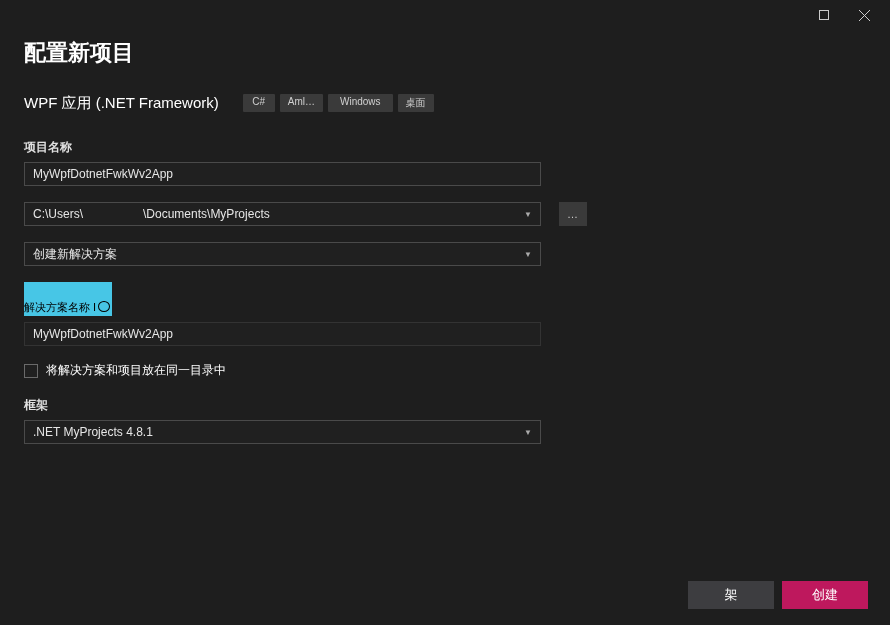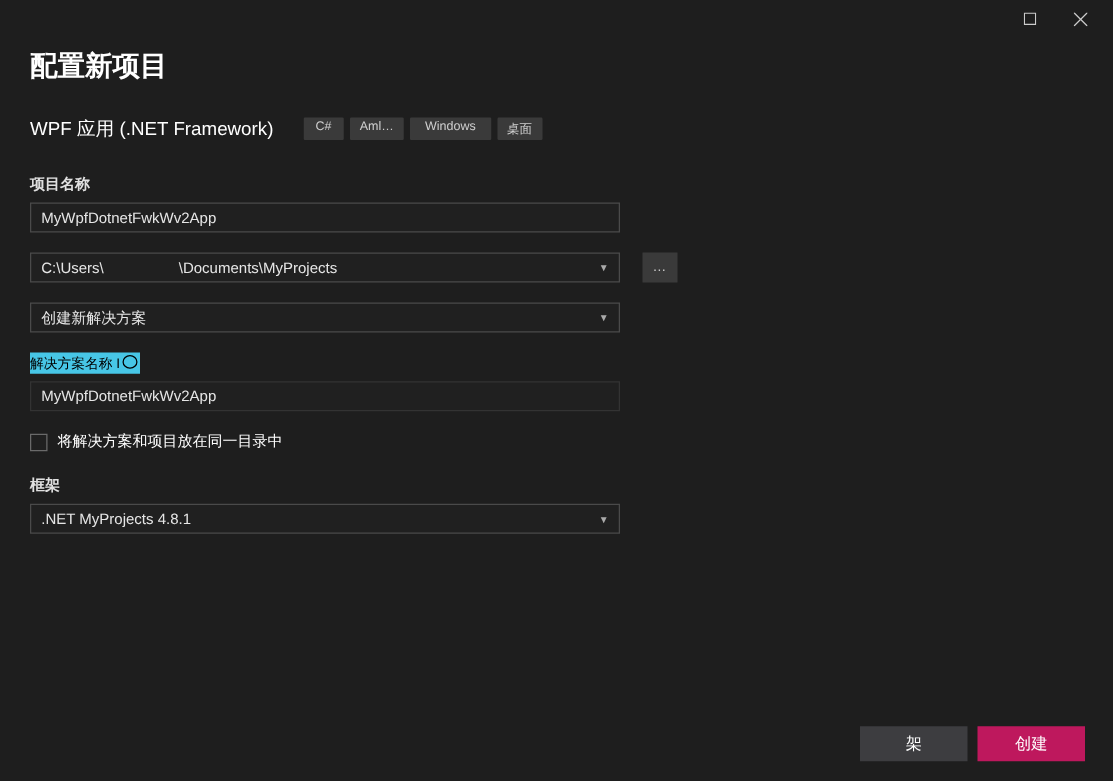--- a/index.html
+++ b/index.html
@@ -68,21 +68,21 @@
       font-weight: bold;
     }
     .input-row { display: flex; gap: 18px; }
     .text-input, .combo {
       background: #202020;
       border: 1px solid #4a4a4a;
       color: #e6e6e6;
       font-size: 12px;
       padding: 4px 8px;
       height: 24px;
-      width: 472px;
+      width: 517px;
       outline: none;
       position: relative;
     }
     .combo {
       display: flex;
       align-items: center;
       justify-content: space-between;
       cursor: pointer;
     }
     .combo .caret {
@@ -100,21 +100,21 @@
       font-size: 11px;
       letter-spacing: 1px;
       text-align: center;
       line-height: 18px;
     }
     .sln-name-label {
       display: inline-block;
       background: #47c6e6;
       color: #000;
       font-size: 11px;
-      padding: 1px 2px 1px 0;
+      padding: 18px 2px 1px 0;
       margin-bottom: 6px;
     }
     .sln-name-label .label-inner {
       display: inline;
     }
     .sln-name-label .info-paren {
       display: inline-block;
       width: 12px;
       height: 11px;
       border: 1px solid #000;

